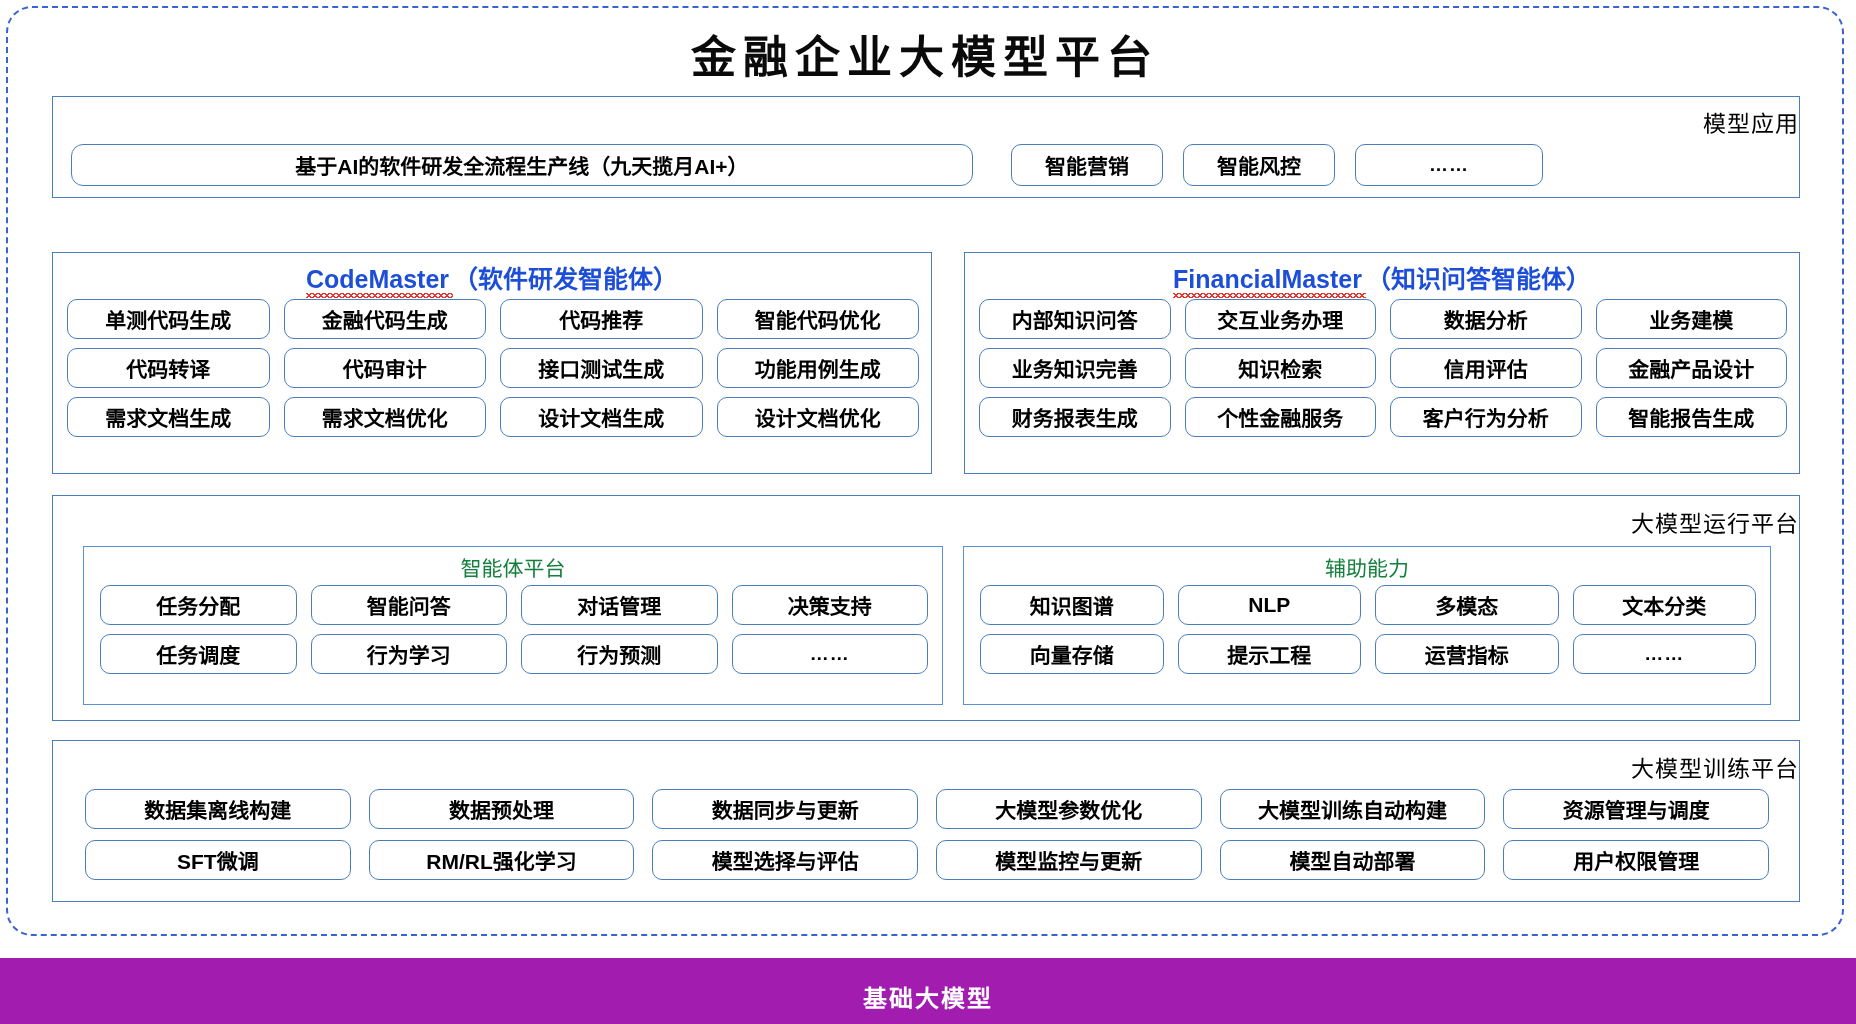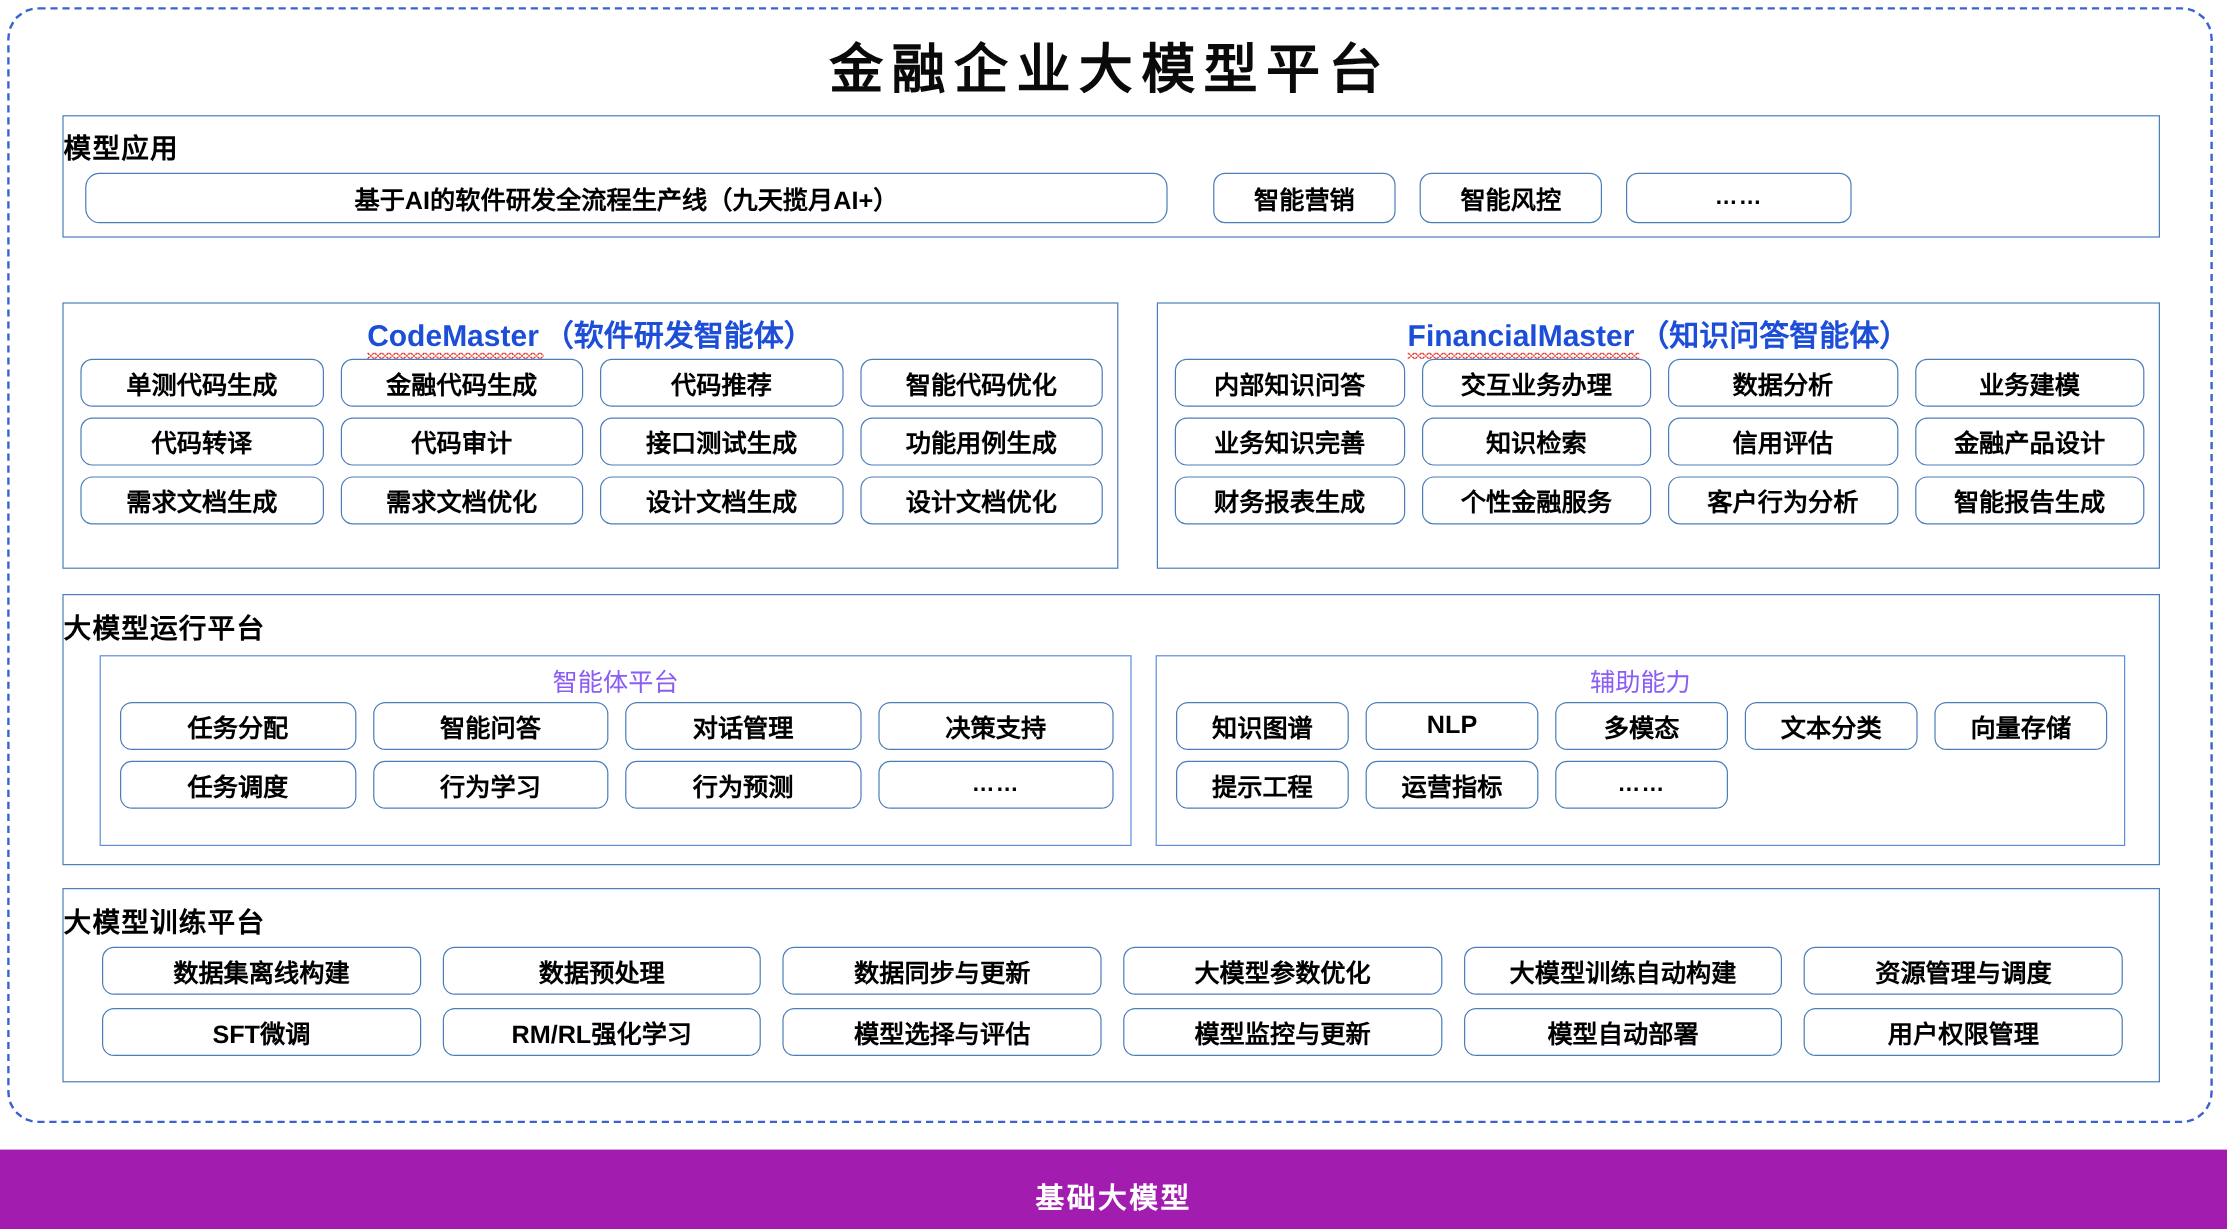--- a/index.html
+++ b/index.html
@@ -42,37 +42,37 @@
   }
 
   
   .section {
     box-sizing: border-box;
     border: 1.5px solid #4A7EBB;
     background: #ffffff;
     position: absolute;
   }
   .section-title {
-    text-align: left;
+    text-align: right;
     font-size: 23px;
-    font-weight: 700;
+    font-weight: 400;
     letter-spacing: 1px;
     color: #000;
   }
   .subsection {
     box-sizing: border-box;
     border: 1.3px solid #5B8FD9;
     background: #ffffff;
     position: absolute;
   }
   .subsection-title {
     text-align: center;
     font-size: 21px;
     font-weight: 400;
-    color: #8b5cf6;
+    color: #15803d;
   }
 
   
   .panel-title {
     text-align: center;
     font-size: 25px;
     font-weight: 700;
     color: #1d4ed8;
     white-space: nowrap;
   }
@@ -218,21 +218,21 @@
         <div class="pill">决策支持</div>
         <div class="pill">任务调度</div>
         <div class="pill">行为学习</div>
         <div class="pill">行为预测</div>
         <div class="pill ellipsis">……</div>
       </div>
     </div>
 
     <div class="subsection" style="left:910px; top:50px; width:808px; height:159px;">
       <div class="subsection-title" style="margin-top:5px;">辅助能力</div>
-      <div class="pill-grid" style="left:16px; top:38px; width:776px; grid-template-columns:repeat(5, 1fr);">
+      <div class="pill-grid" style="left:16px; top:38px; width:776px; grid-template-columns:repeat(4, 1fr);">
         <div class="pill">知识图谱</div>
         <div class="pill">NLP</div>
         <div class="pill">多模态</div>
         <div class="pill">文本分类</div>
         <div class="pill">向量存储</div>
         <div class="pill">提示工程</div>
         <div class="pill">运营指标</div>
         <div class="pill ellipsis">……</div>
       </div>
     </div>

